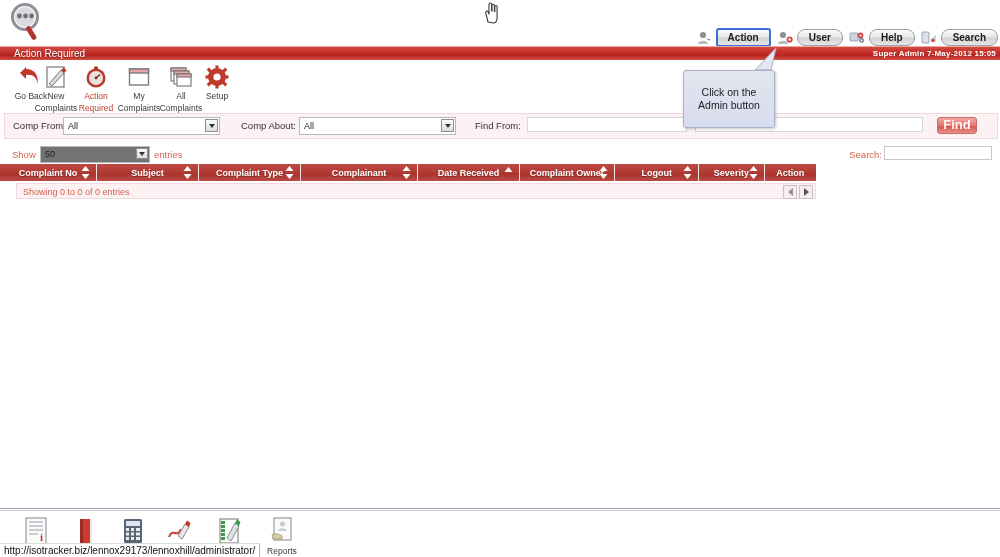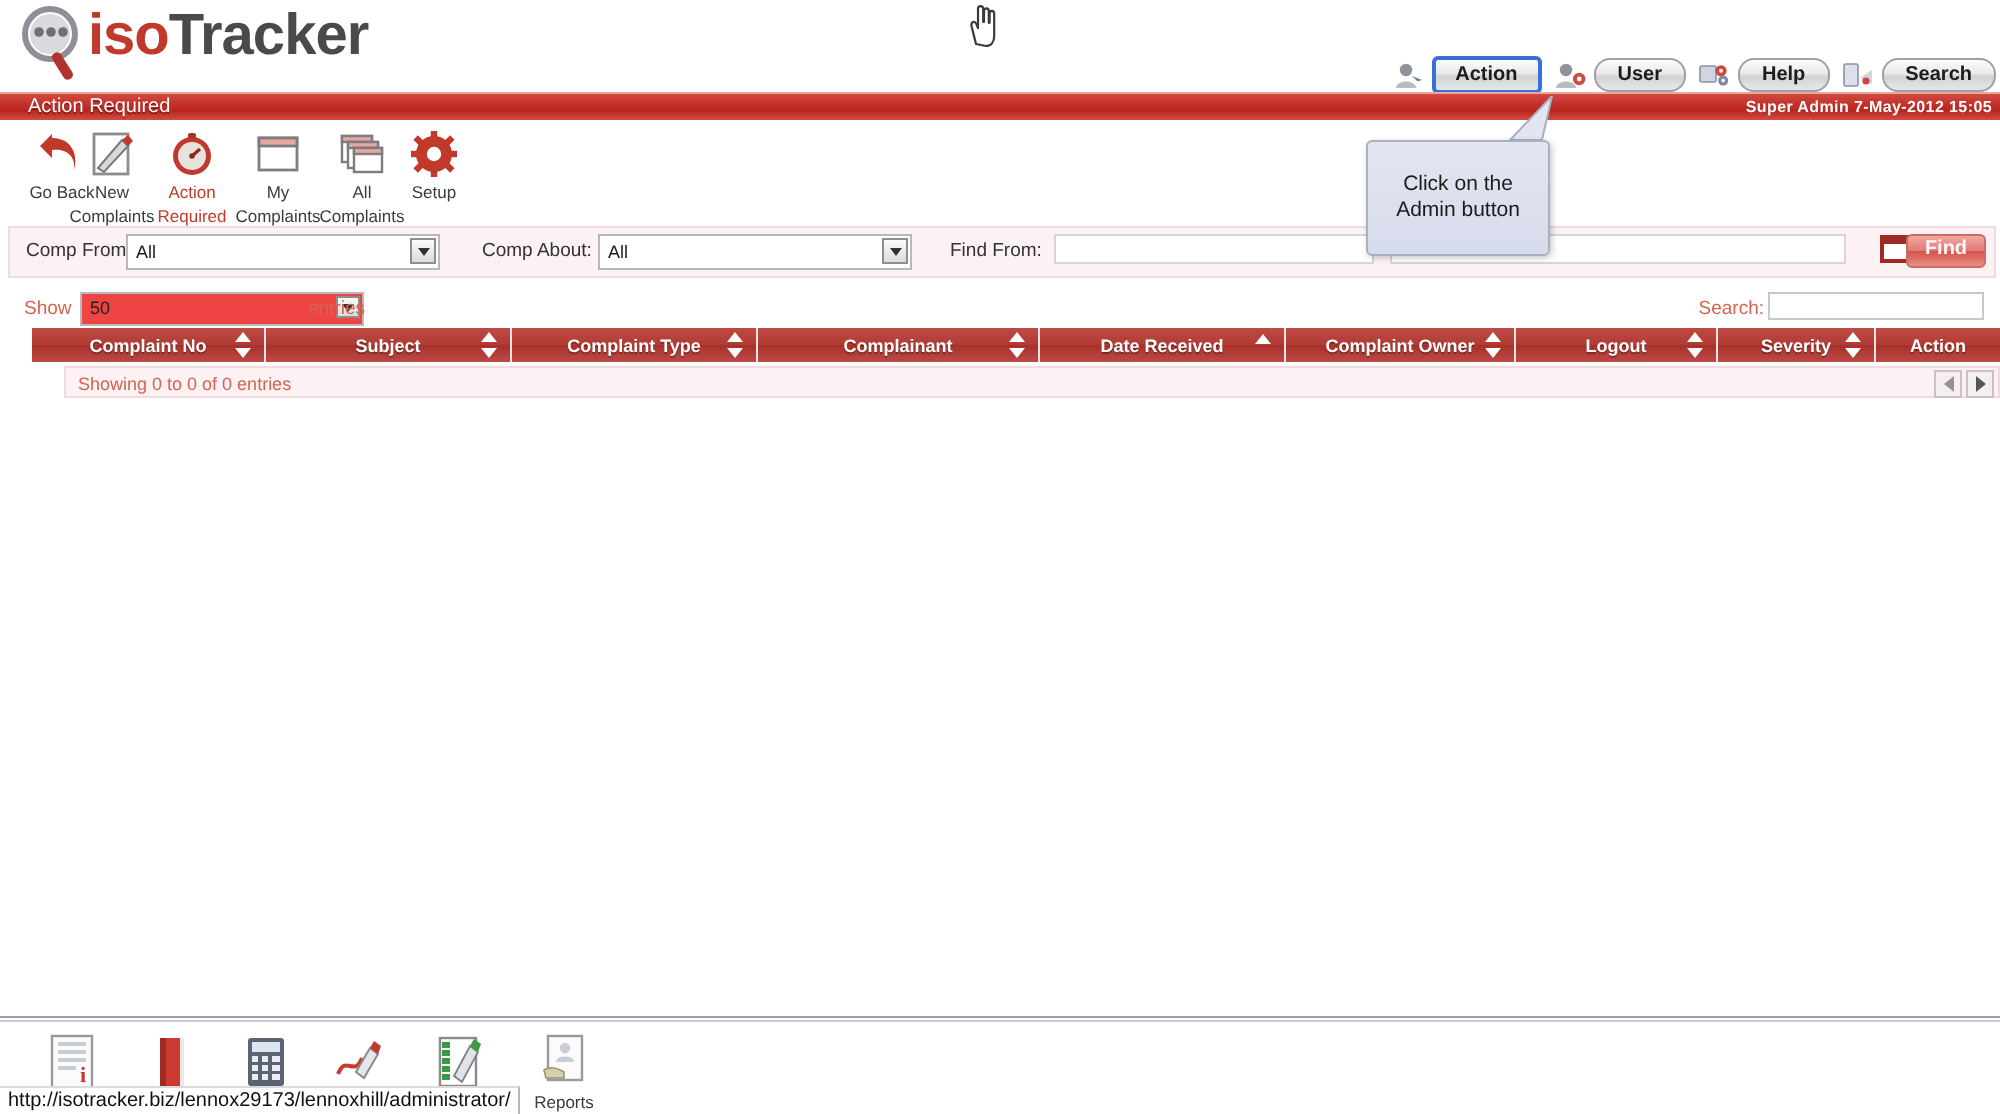--- a/index.html
+++ b/index.html
@@ -71,46 +71,46 @@
   }
   .fselect .arrowbox i {
     display: block; width: 0; height: 0;
     border-left: 3px solid transparent; border-right: 3px solid transparent;
     border-top: 4px solid #333;
   }
   .ftext { position: absolute; top: 3px; height: 15px; background: #ffffff;
            border: 1px solid #d6d6d6; box-sizing: border-box; }
   .calicon { position: absolute; top: 3px; width: 15px; height: 15px; }
   .findbtn {
-    position: absolute; top: 3px; right: 4px; width: 38px; height: 15px;
+    position: absolute; top: 3px; right: 20px; width: 38px; height: 15px;
     background: linear-gradient(to bottom, #f3a6a2 0%, #e07a74 50%, #d4534b 51%, #e98e88 100%);
     border: 1px solid #c96d66; border-radius: 3px;
-    font-size: 10px; color: #fff6f5; text-align: center; line-height: 14px; font-weight: bold;
+    font-size: 13px; color: #fff6f5; text-align: center; line-height: 14px; font-weight: bold;
   }
 
   
   .showrow { position: absolute; left: 4px; top: 145px; width: 992px; height: 18px; }
   .showlabel { position: absolute; left: 8px; top: 4px; font-size: 9.5px; color: #d4634f; }
   .showsel { position: absolute; left: 36px; top: 1px; width: 108px; height: 15px;
-             background: #ef4444; border: 1px solid #b9b9b9; padding-left: 32px; }
+             background: #737373; border: 1px solid #b9b9b9; }
   .showsel .val { position: absolute; left: 4px; top: 2px; font-size: 9px; color: #222; }
   .showsel .arrowbox {
     position: absolute; right: 1px; top: 1px; width: 12px; height: 11px;
     background: linear-gradient(to bottom, #fbfbfb, #dcdcdc); border: 1px solid #8e8e8e;
     box-sizing: border-box; display: flex; align-items: center; justify-content: center;
   }
   .showsel .arrowbox i { width: 0; height: 0; border-left: 3px solid transparent;
                           border-right: 3px solid transparent; border-top: 4px solid #333; }
   .entrieslbl { position: absolute; left: 150px; top: 4px; font-size: 9.5px; color: #d4634f; }
   .searchlbl { position: absolute; right: 114px; top: 4px; font-size: 9.5px; color: #d4634f; }
   .searchbox { position: absolute; right: 4px; top: 1px; width: 108px; height: 14px;
                background: #ffffff; border: 1px solid #c8c8c8; box-sizing: border-box; }
 
   
-  .table { position: absolute; left: 16px; top: 164px; width: 984px; }
+  .table { position: absolute; left: 0; top: 164px; width: 816px; }
   .thead { display: flex; height: 17px; }
   .th {
     position: relative; height: 17px; box-sizing: border-box;
     background: linear-gradient(to bottom, #bf4a44 0%, #b03b35 50%, #a83029 51%, #bb4a44 100%);
     border-right: 1px solid #f3e5e6;
     color: #ffffff; font-size: 9px; font-weight: bold;
     display: flex; align-items: center; justify-content: center;
     text-shadow: 0 1px 0 rgba(0,0,0,.3);
   }
   .th:last-child { border-right: none; }
@@ -167,21 +167,20 @@
   <div class="logo-area">
     <svg class="logo-mark" viewBox="0 0 40 40">
       <circle cx="17" cy="15" r="12.5" fill="#ffffff" stroke="#8d9096" stroke-width="3"></circle>
       <circle cx="17" cy="15" r="10" fill="#d8dade"></circle>
       <circle cx="11.5" cy="14" r="2.4" fill="#6e7076"></circle>
       <circle cx="17.5" cy="14" r="2.4" fill="#6e7076"></circle>
       <circle cx="23.5" cy="14" r="2.4" fill="#6e7076"></circle>
       <path d="M15 19 L12 25 L19 21 Z" fill="#d8dade"></path>
       <rect x="20" y="24" width="5" height="15" rx="2.2" transform="rotate(-32 22 30)" fill="#b0332c"></rect>
     </svg>
-    <div class="logo-text"><span class="iso">iso</span><span>Tracker</span></div>
   </div>
 
   <svg class="cursor" viewBox="0 0 20 26">
     <path d="M7 22 L5 14 C4 11 6 10 7.2 12 L8 14 L8 4.5 C8 2.6 10.6 2.6 10.6 4.5 L10.6 11
              L11 11 L11 5.6 C11 3.7 13.4 3.7 13.4 5.6 L13.4 11.4 L13.8 11.4 L13.8 6.8
              C13.8 5 16.1 5 16.1 6.8 L16.1 18 C16.1 21 14.5 23 12 23 Z" fill="#ffffff" stroke="#3a3a3a" stroke-width="1.1" stroke-linejoin="round"></path>
   </svg>
 
   <div class="topbtns">
     <div class="topbtn focused">

